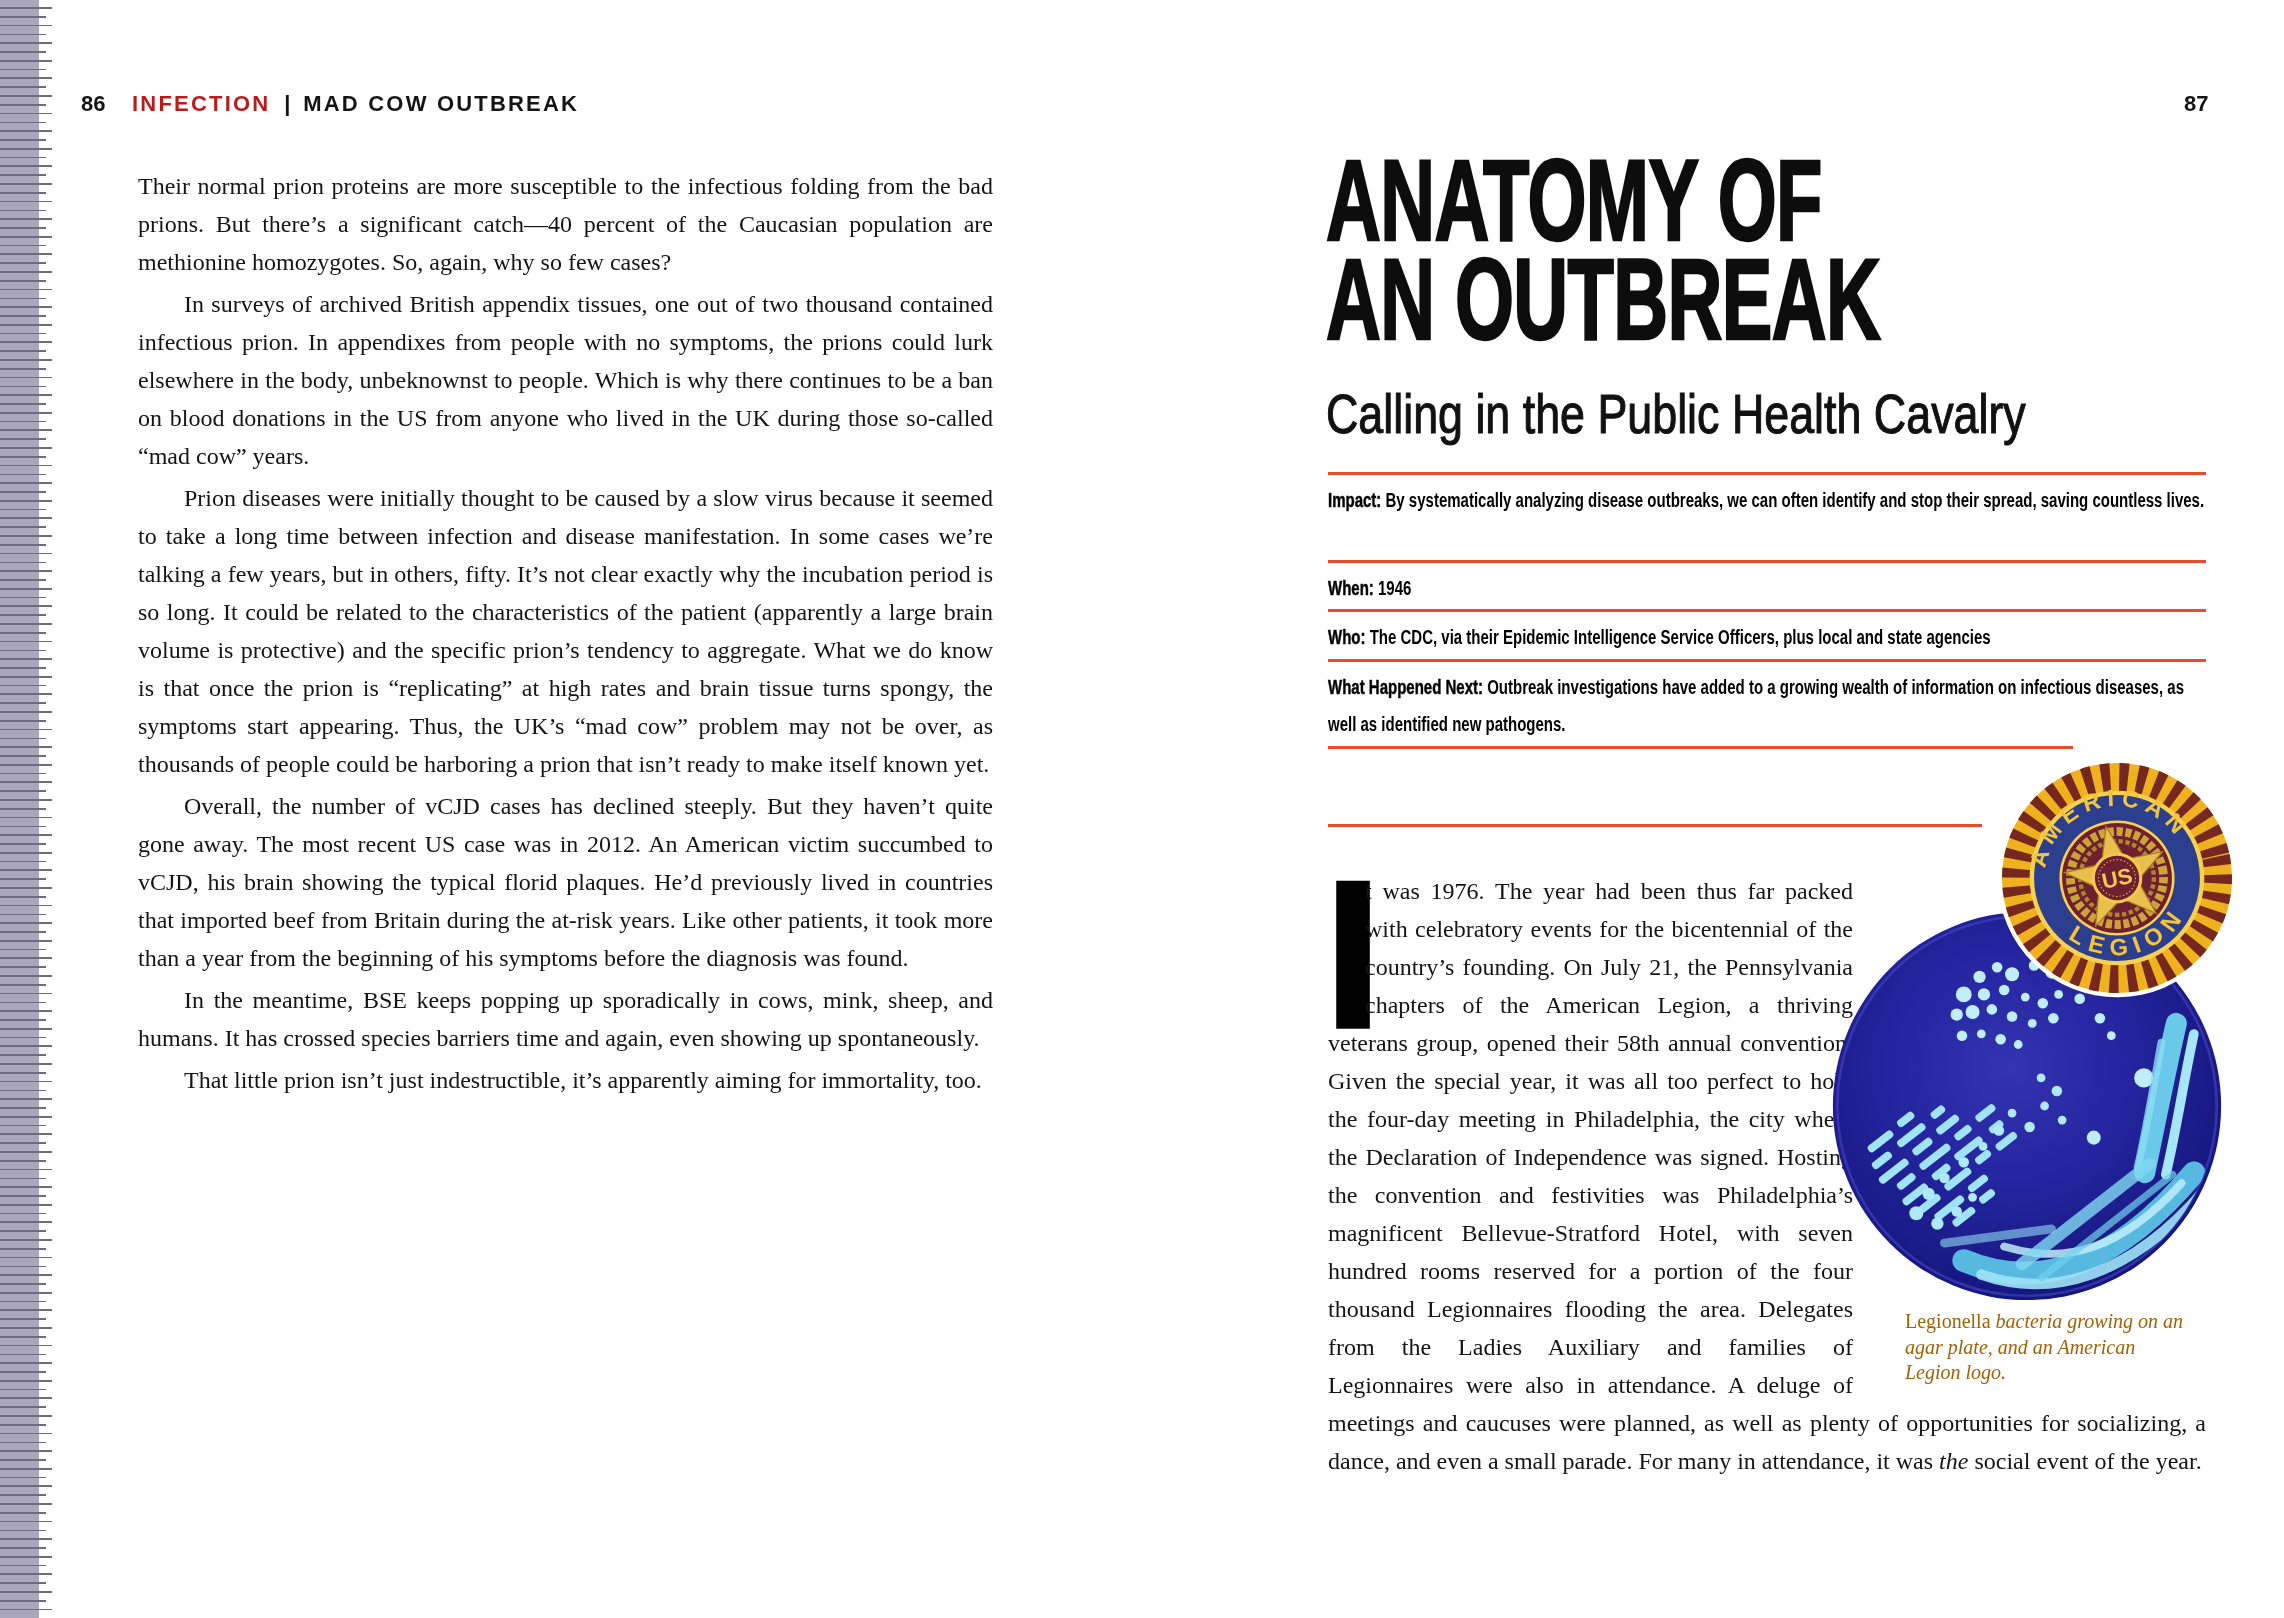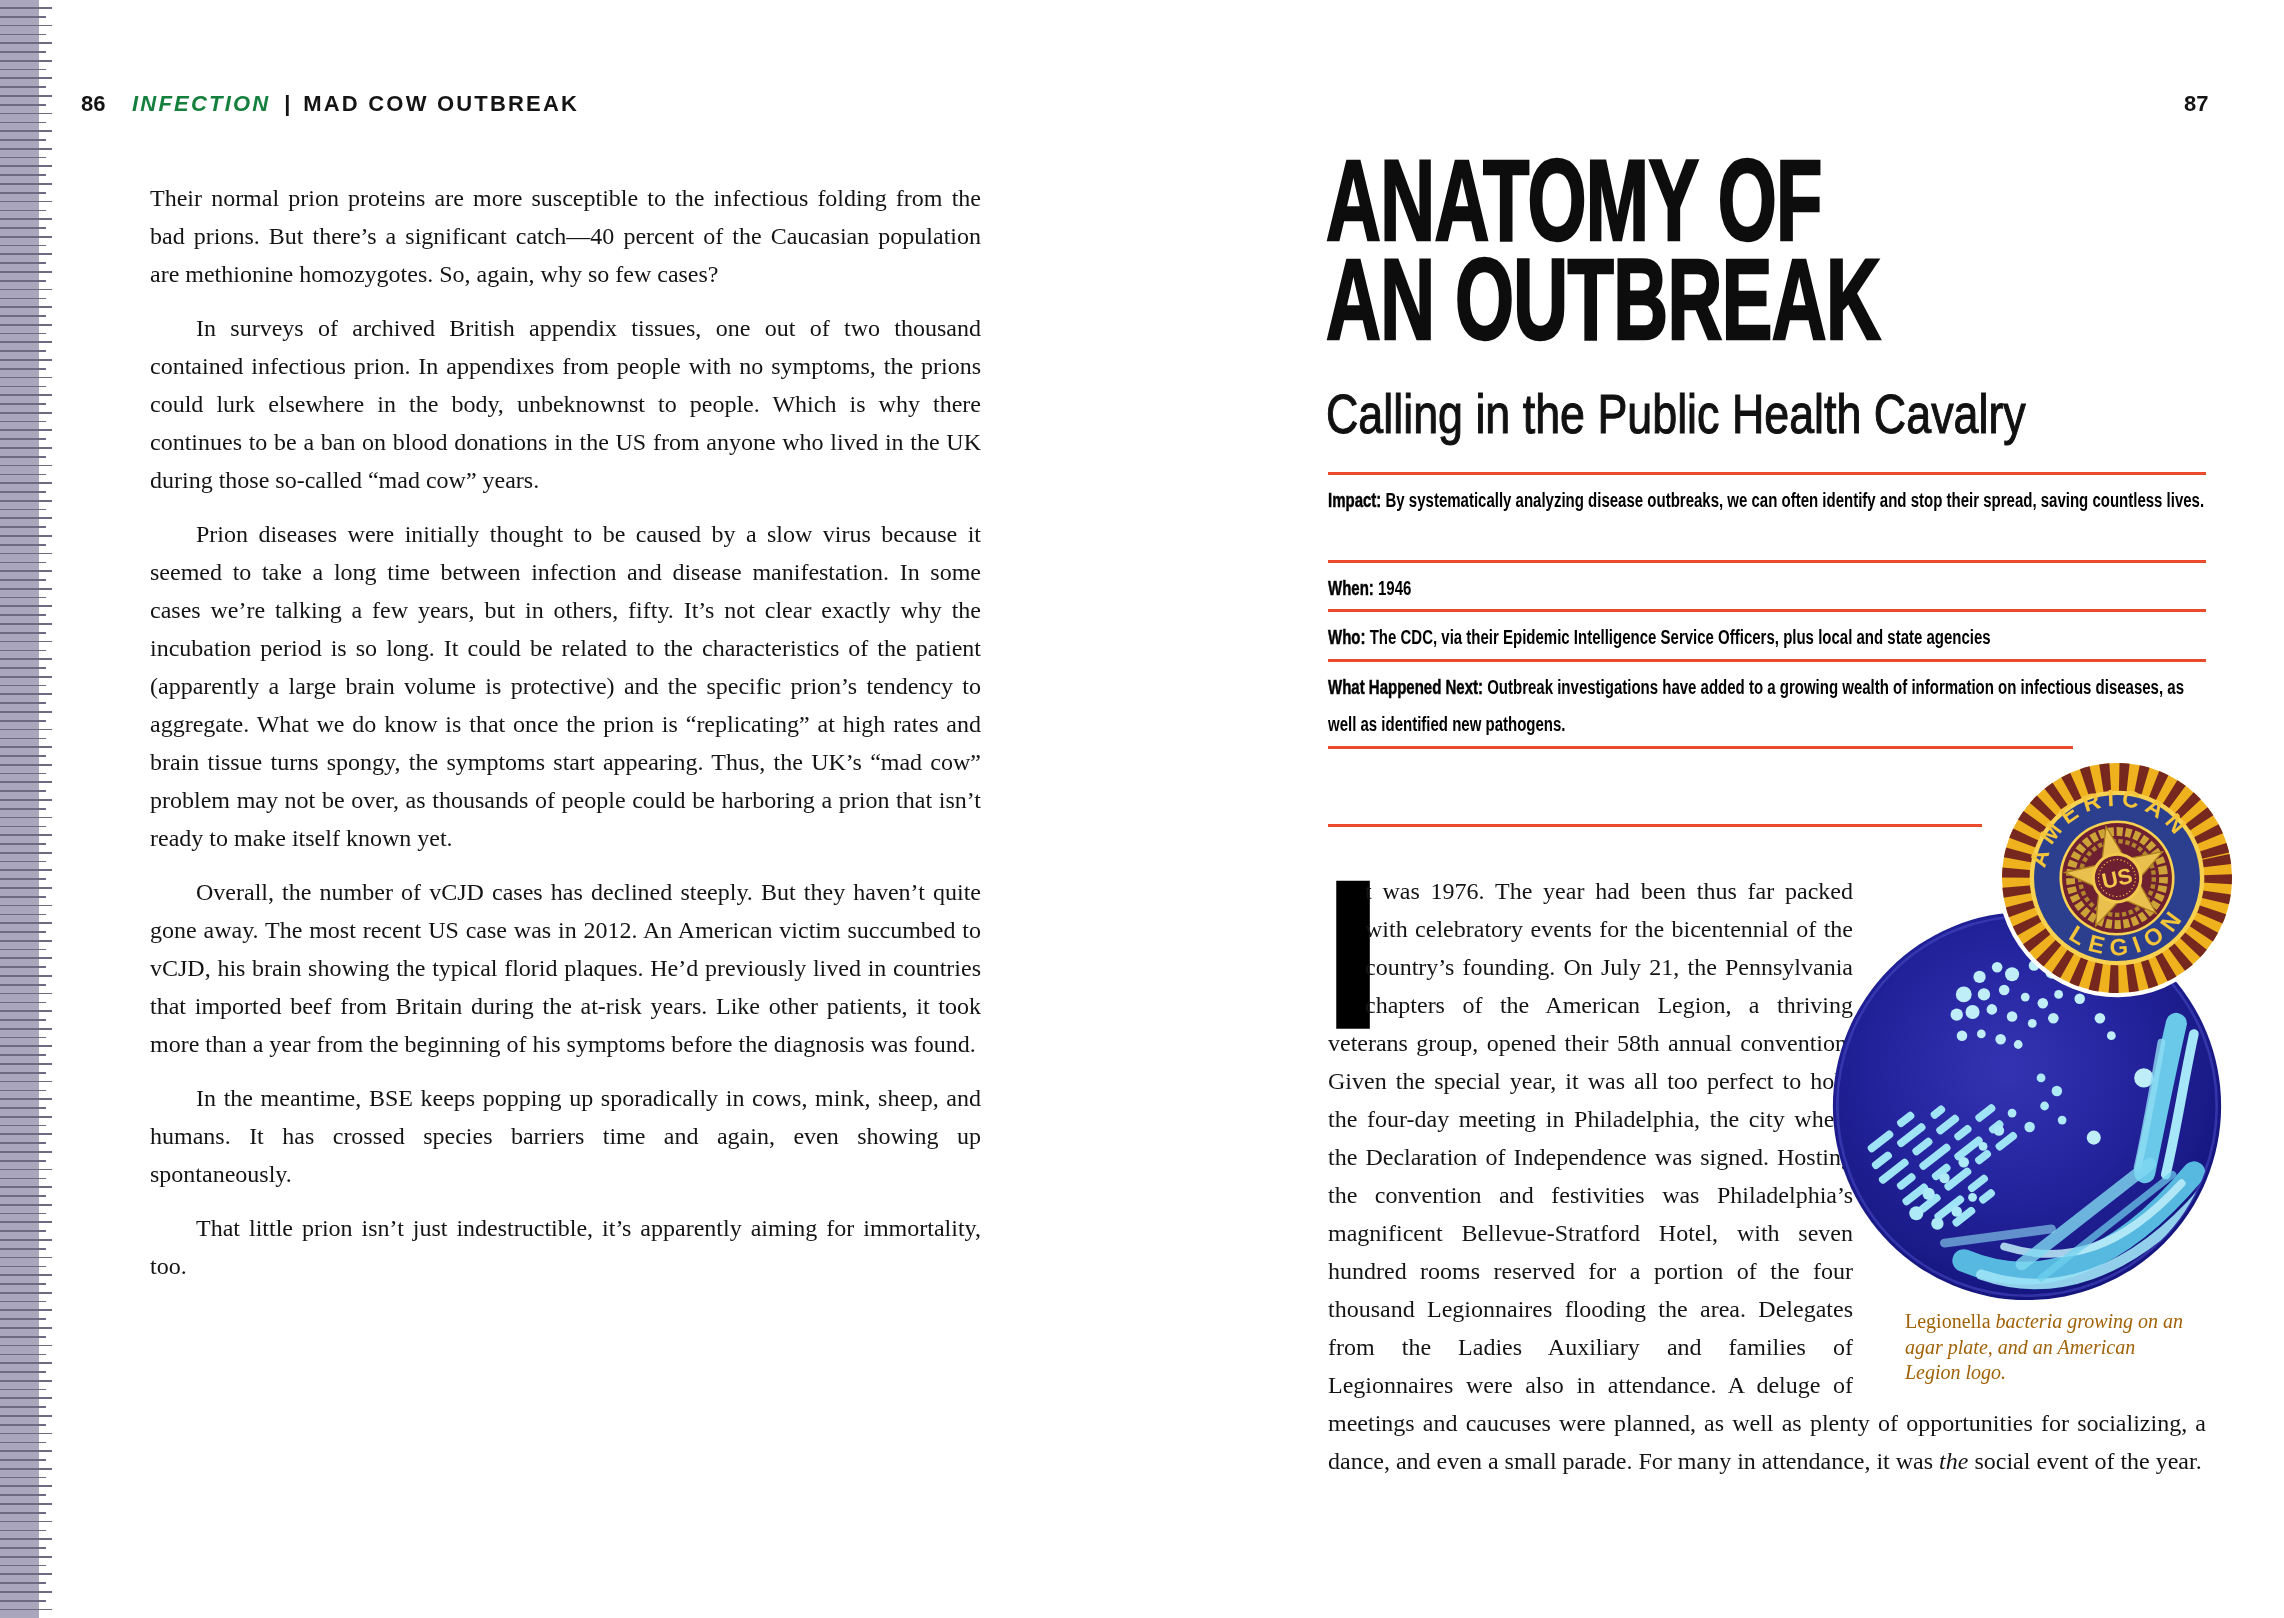--- a/index.html
+++ b/index.html
@@ -16,28 +16,28 @@
   
   .cx66{transform:scaleX(.66);transform-origin:0 0;width:151.5%;}
   .cx75{transform:scaleX(.75);transform-origin:0 0;width:133.34%;}
   .cx80{transform:scaleX(.80);transform-origin:0 0;width:125%;}
 
   
   .runhead{position:absolute;top:91px;font-family:"Liberation Sans","DejaVu Sans",sans-serif;
            font-weight:700;font-size:22px;letter-spacing:2.2px;white-space:nowrap;}
   .rh-num{position:absolute;top:91px;font-family:"Liberation Sans","DejaVu Sans",sans-serif;
           font-weight:700;font-size:22px;}
-  .rh-section{color:#15803d;font-style:italic;}
+  .rh-section{color:#b91c1c;}
   .rh-sep{color:#141414;padding:0 10.5px 0 14px;}
   .rh-chapter{color:#141414;}
 
   
   .left-body{position:absolute;left:134px;top:163px;width:863px;
              font-size:24px;line-height:38px;text-align:justify;}
-  .left-body p{margin:16px;}
+  .left-body p{margin:4px;}
   .left-body p.ind{text-indent:46px;}
 
   
   .title{position:absolute;left:1326px;top:151px;color:#0d0d0d;
          font-family:"Liberation Sans","DejaVu Sans",sans-serif;font-weight:700;
          font-size:115px;line-height:99px;letter-spacing:-0.9px;-webkit-text-stroke:2.6px #0d0d0d;white-space:nowrap;}
   .subtitle{position:absolute;left:1326px;top:383px;color:#111;
          font-family:"Liberation Sans","DejaVu Sans",sans-serif;font-weight:400;
          font-size:56px;line-height:61px;-webkit-text-stroke:1.1px #111;white-space:nowrap;}
 

